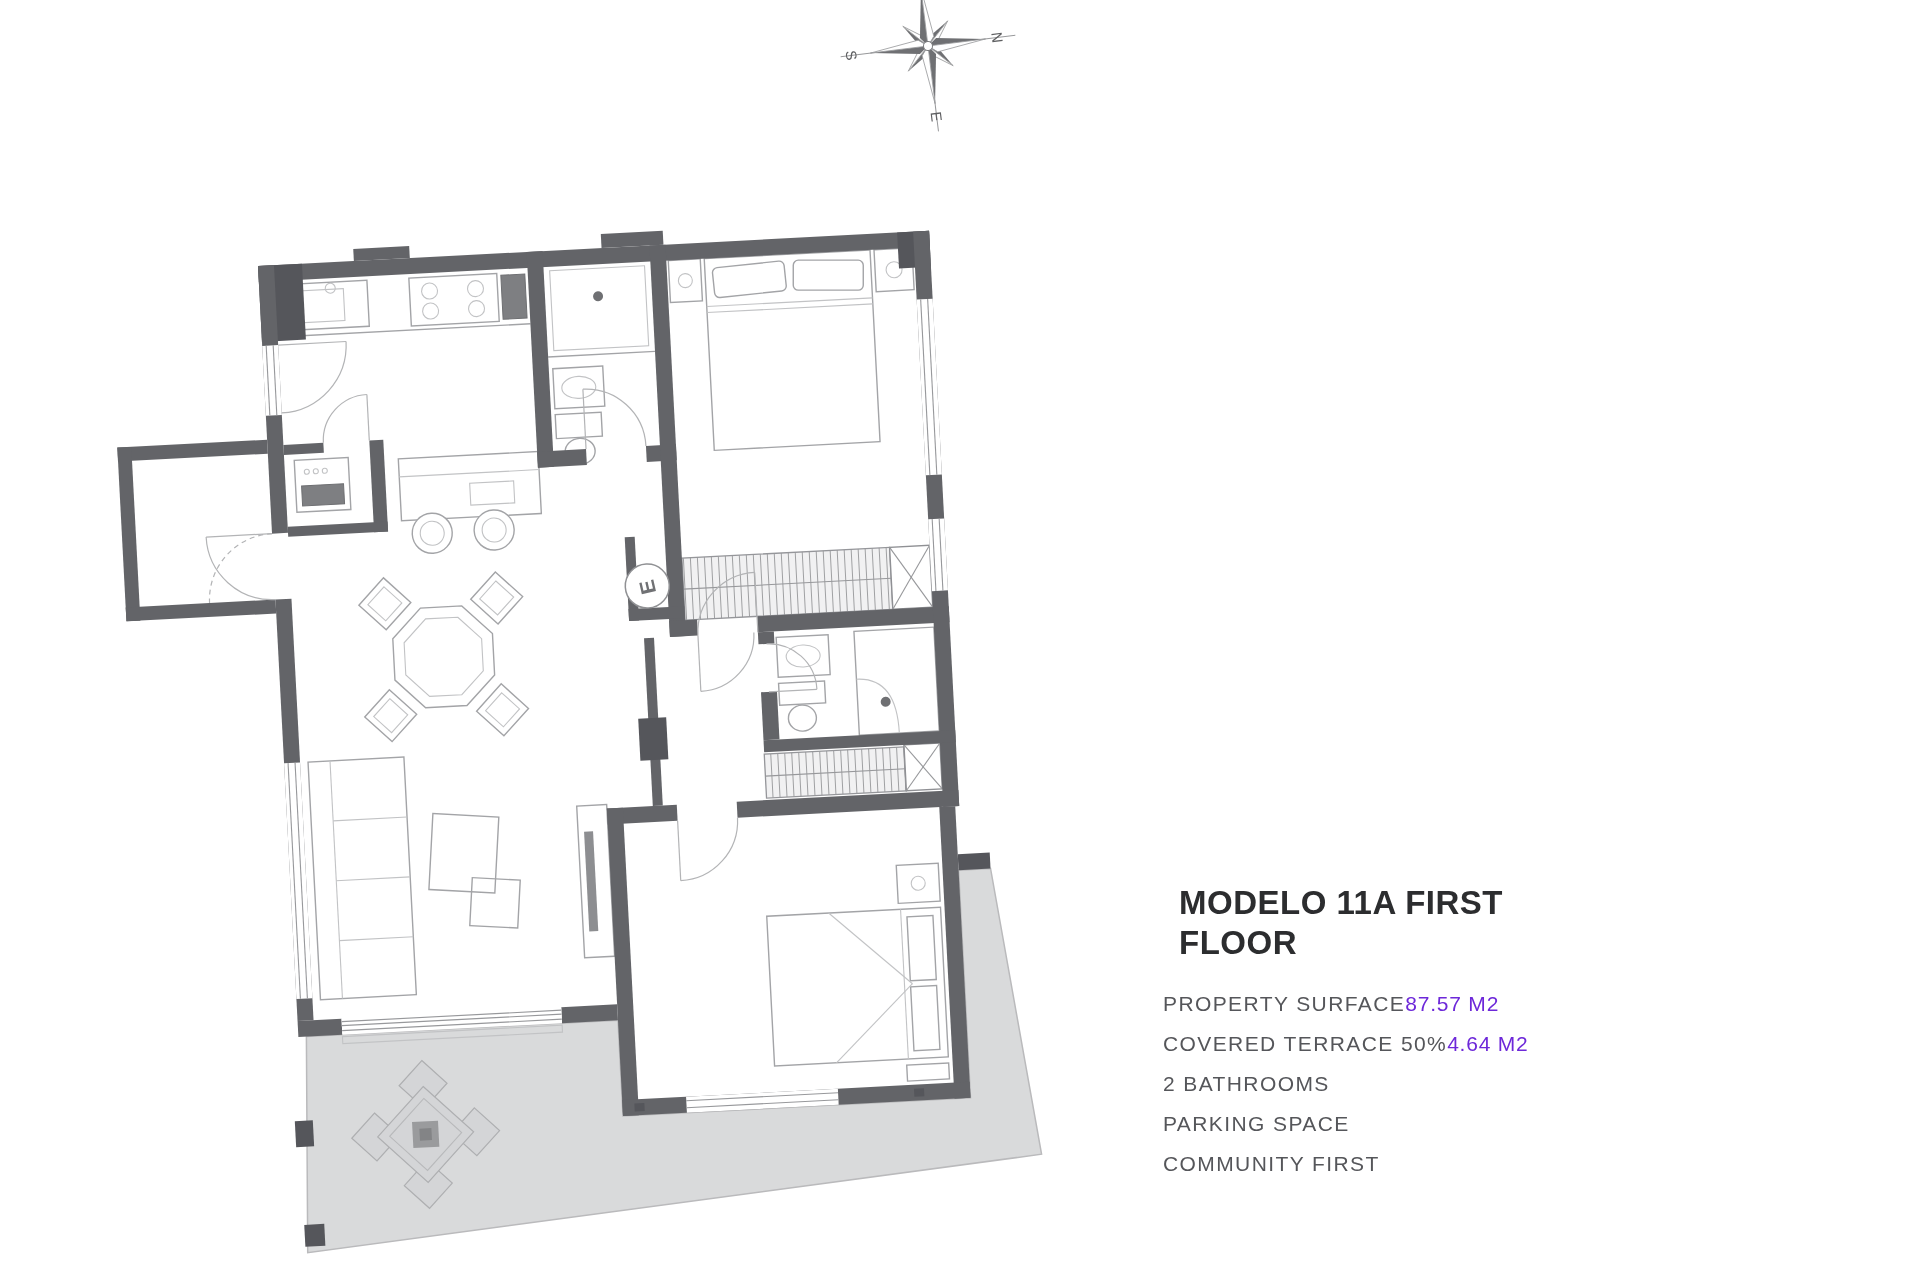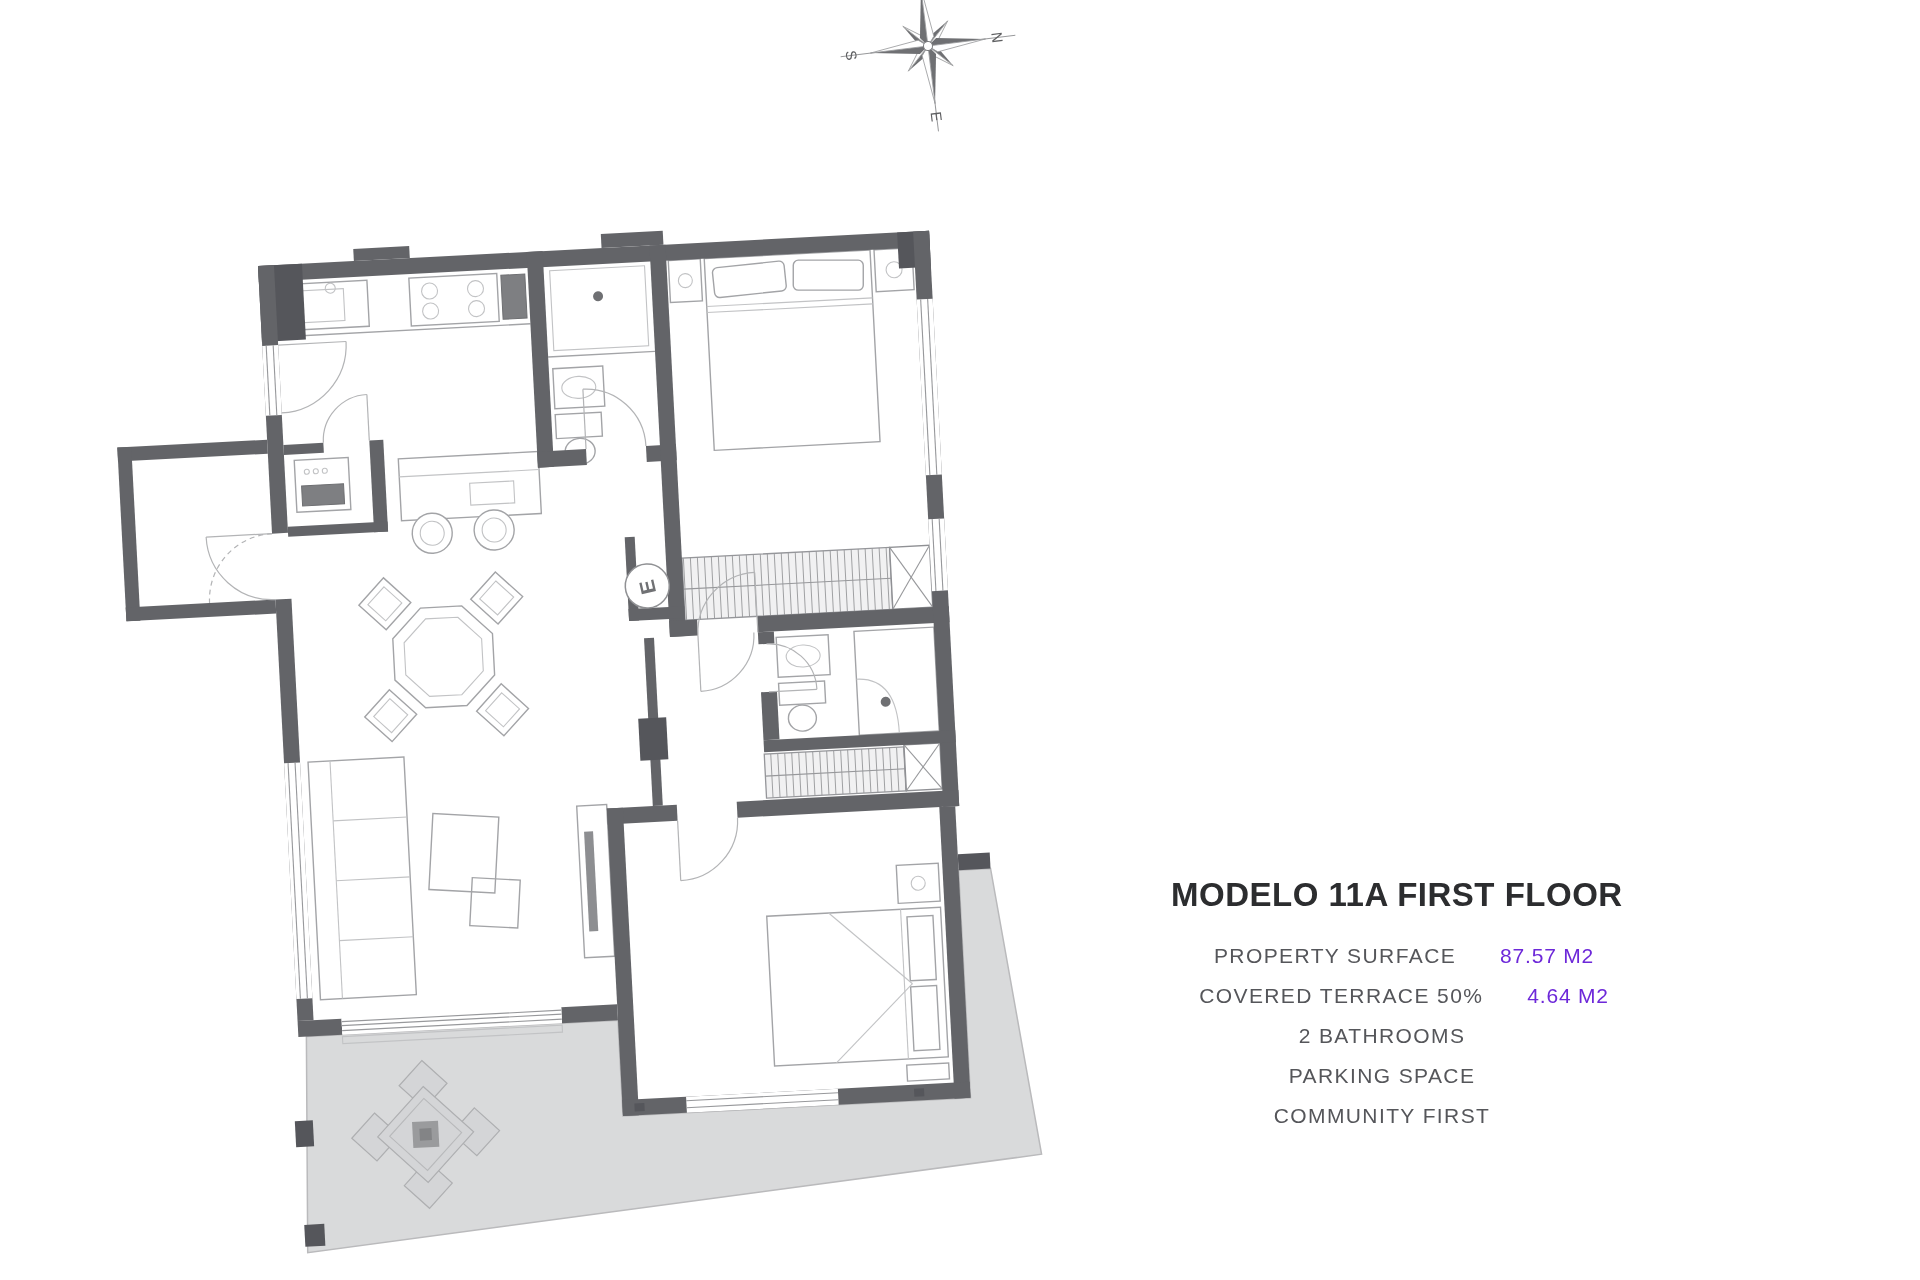--- a/index.html
+++ b/index.html
@@ -23,24 +23,24 @@
   .xbox{fill:#ffffff;stroke:#8f9094;stroke-width:1.4;}
   .hatchbox{fill:url(#hatch);stroke:#95969a;stroke-width:1.3;}
   .star-d{fill:#6f7073;}
   .star-l{fill:#ffffff;stroke:#9a9b9d;stroke-width:0.8;}
   .cline{stroke:#98999b;stroke-width:1;}
   text.cl{font:15px "Liberation Sans",sans-serif;fill:#5e5f61;text-anchor:middle;dominant-baseline:central;}
   text.e{font:600 21px "Liberation Sans",sans-serif;fill:#707174;text-anchor:middle;dominant-baseline:central;}
 
   
   .info{position:absolute;left:1163px;top:867px;width:482px;}
-  .info h1{margin:8px;font:700 33px/40px "Liberation Sans",sans-serif;color:#2c2d2f;letter-spacing:0.5px;}
+  .info h1{margin:16px;font:700 33px/40px "Liberation Sans",sans-serif;color:#2c2d2f;letter-spacing:0.5px;}
   .rows{margin-top:21px;}
-  .spec-row{display:flex;justify-content:center;height:40px;
-            font:400 21px/40px "Liberation Sans",sans-serif;color:#55565a;letter-spacing:1.4px;gap:44px;}
+  .spec-row{display:flex;justify-content:flex-start;height:40px;
+            font:400 21px/40px "Liberation Sans",sans-serif;color:#55565a;letter-spacing:1.4px;}
   .spec-row .val{color:#6d28d9;letter-spacing:0.8px;}
 </style>
 </head>
 <body>
 
 <div class="stage">
 
 <svg viewBox="0 0 1920 1280" width="1920" height="1280">
   <defs>
     <pattern id="hatch" width="7" height="12" patternUnits="userSpaceOnUse">

